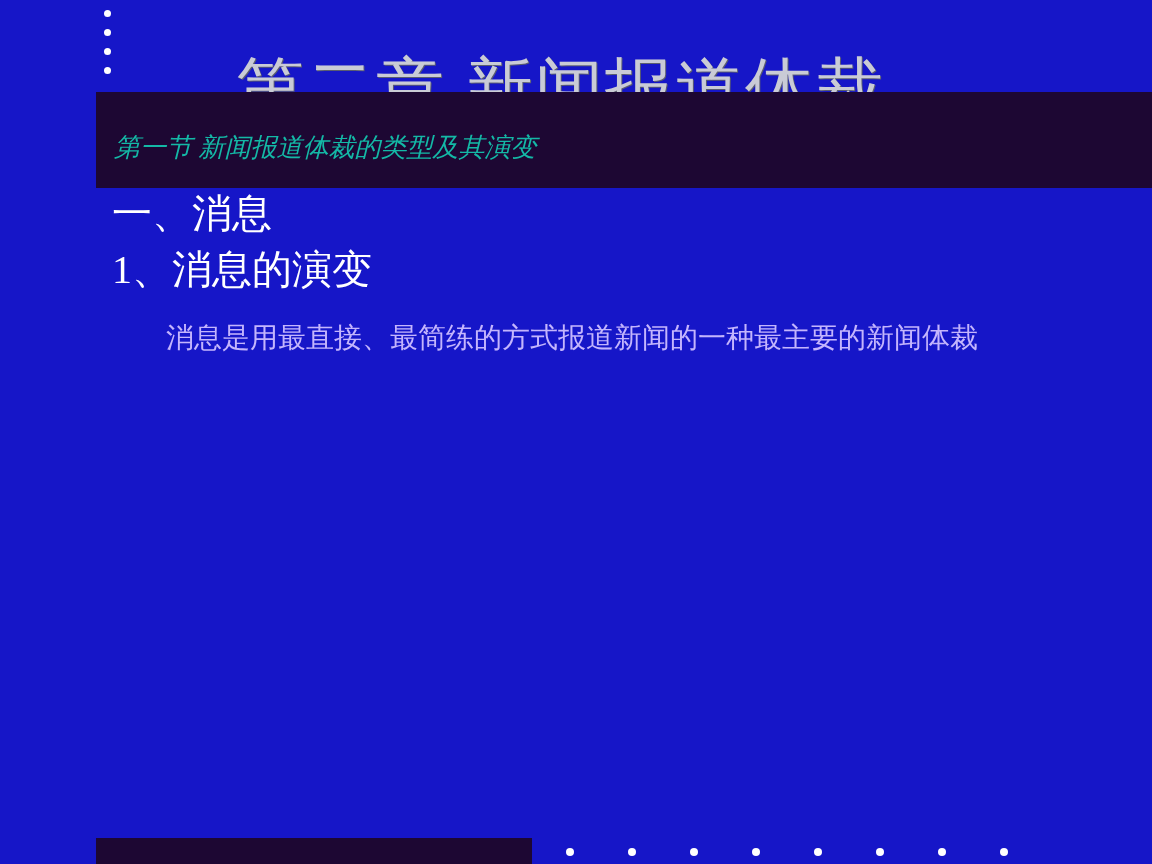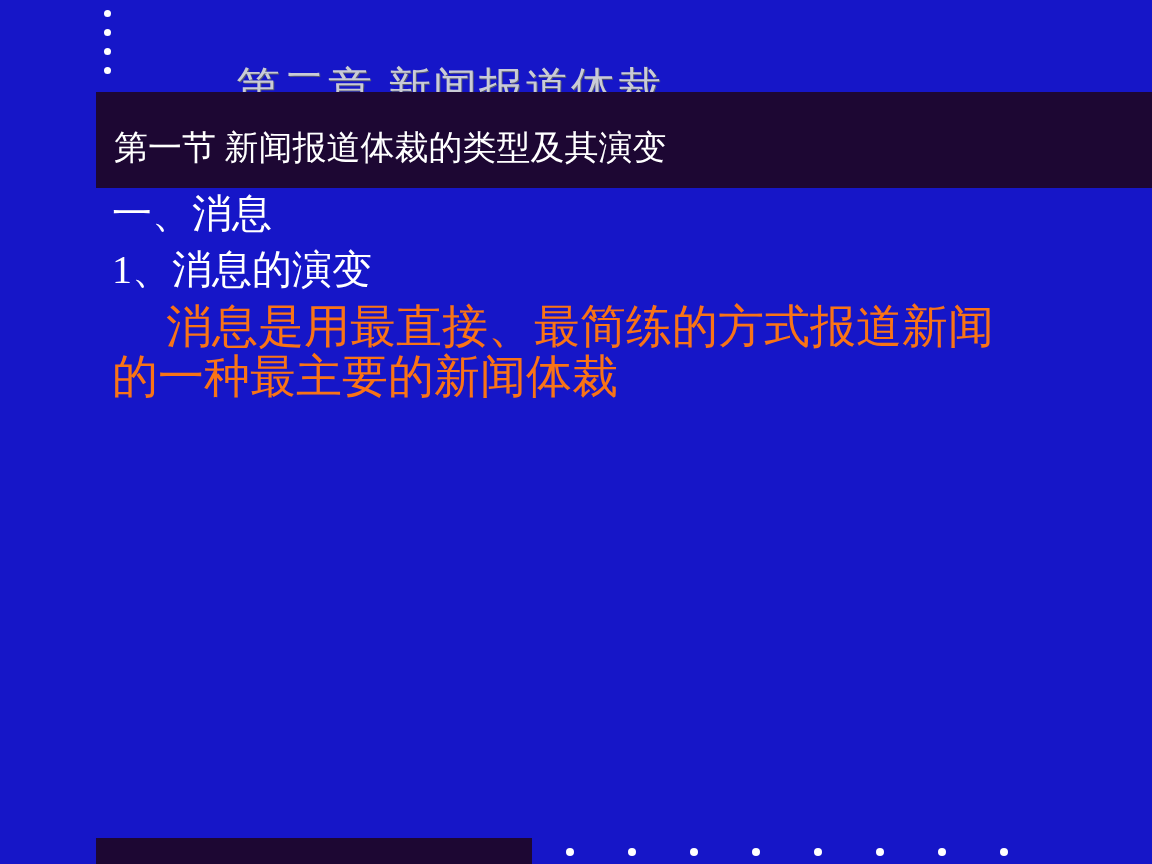--- a/index.html
+++ b/index.html
@@ -42,66 +42,68 @@
     position: absolute;
     left: 0;
     top: 30px;
     width: 1152px;
     height: 78px;
   }
   .title-text {
     position: absolute;
     left: 236px;
     top: 28px;
-    font-size: 44px;
+    font-size: 68px;
     line-height: 62px;
     color: #c9cbd6;
     letter-spacing: 2px;
     white-space: nowrap;
     text-shadow: 1px 1px 0 #5a5d70;
   }
 
   
   .subtitle-band {
     position: absolute;
     left: 96px;
     top: 92px;
     width: 1056px;
     height: 96px;
     background: #1d0733;
   }
   .subtitle-text {
     position: absolute;
     left: 114px;
     top: 128px;
-    font-size: 34px;
+    font-size: 26px;
     line-height: 40px;
-    color: #ffffff;
+    color: #14b8a6;
     white-space: nowrap;
+    font-style: italic;
   }
 
   
   .body {
     position: absolute;
     left: 112px;
     top: 190px;
     width: 1000px;
     color: #ffffff;
   }
   .line {
     font-size: 40px;
     line-height: 48px;
     color: #ffffff;
     white-space: nowrap;
   }
   .para {
-    font-size: 46px;
+    font-size: 28px;
     line-height: 50px;
-    color: #f97316;
+    color: #c4b5fd;
     width: 920px;
+    margin-top: 11px;
   }
   .para.indent {
     text-indent: 54px;
   }
   .para.hang {
     padding-left: 34px;
     text-indent: 0;
   }
   .gap-sm { height: 8px; }
   .gap-md { height: 14px; }

